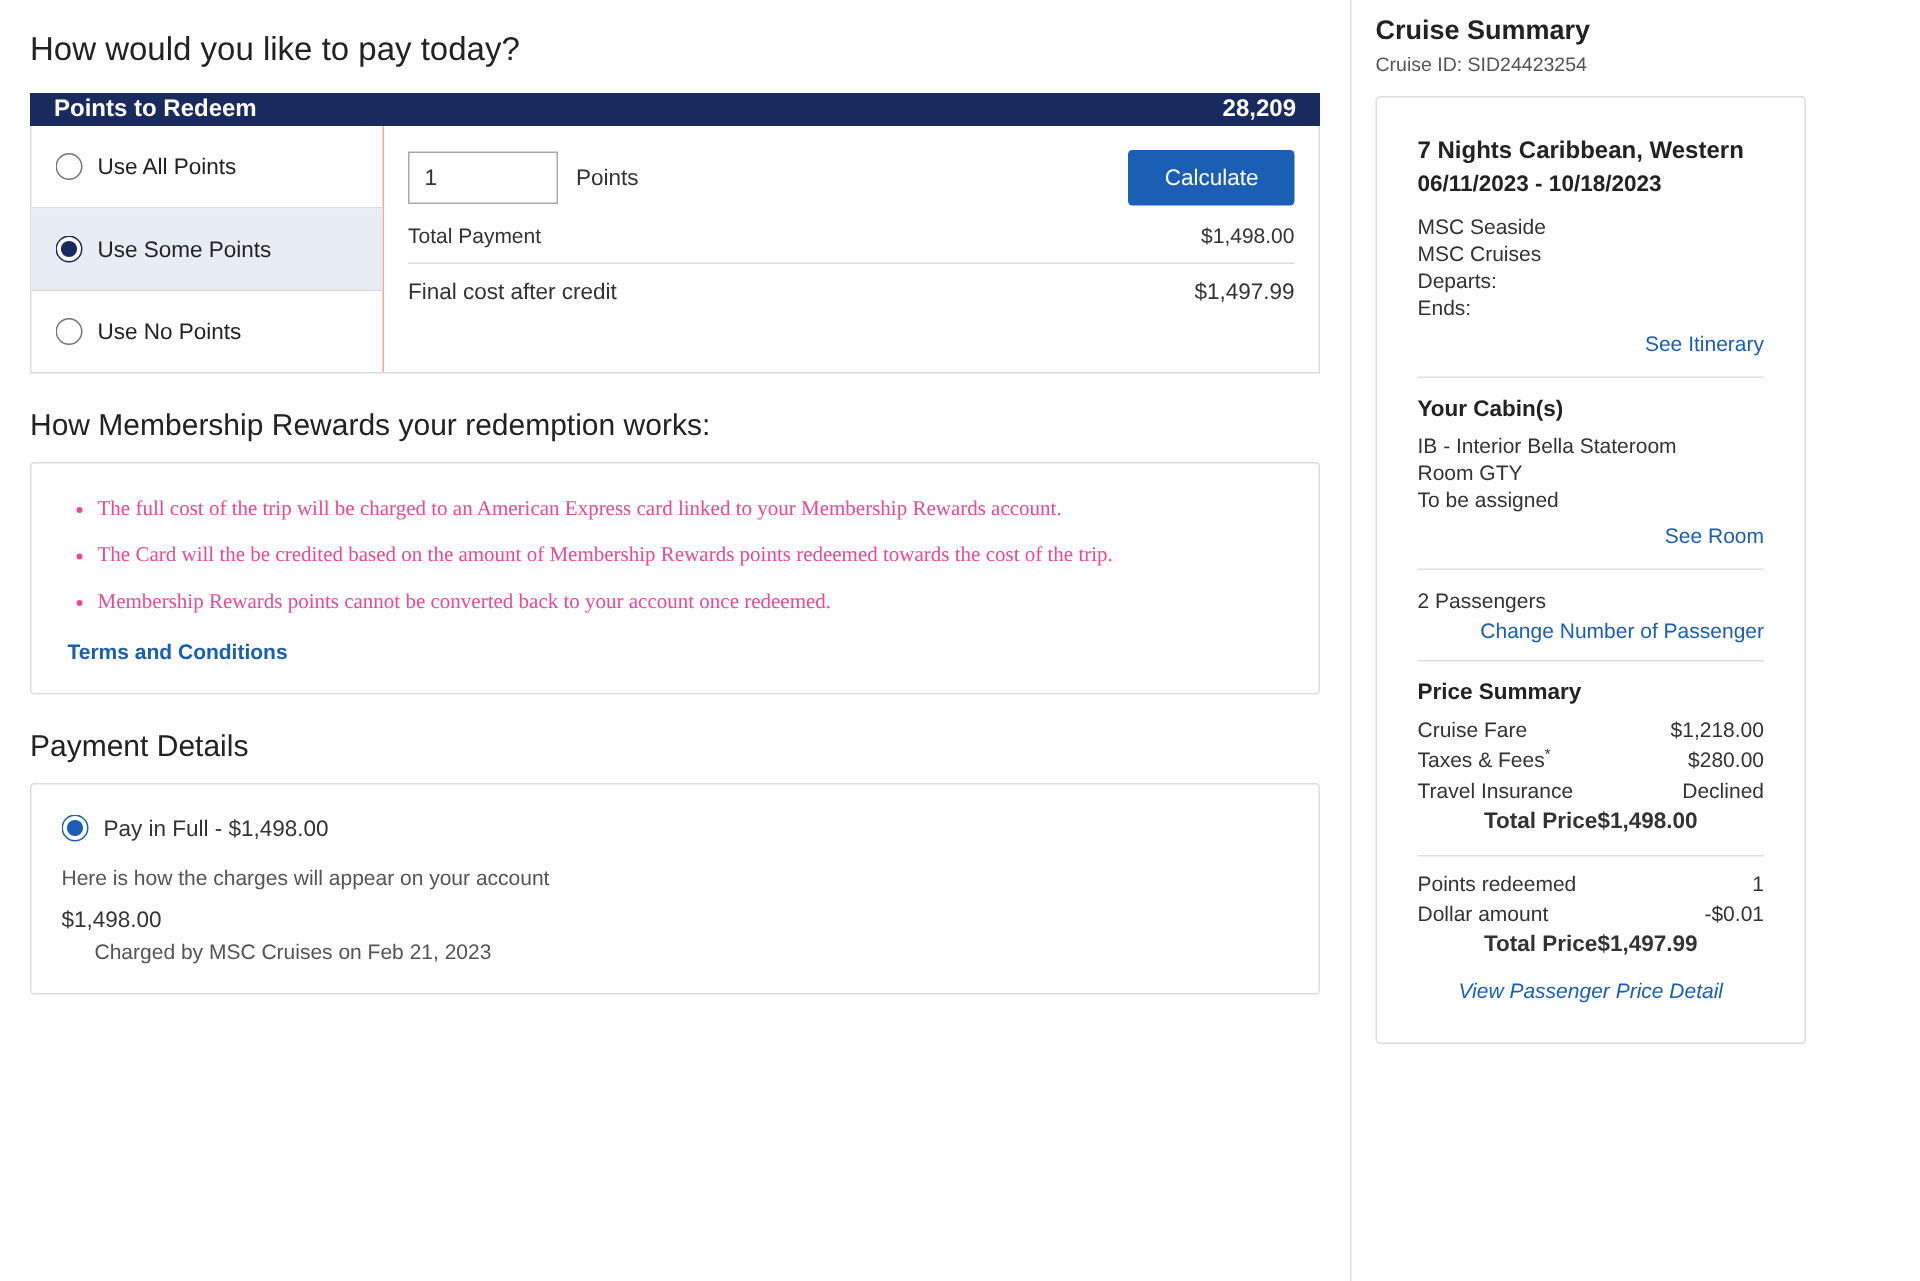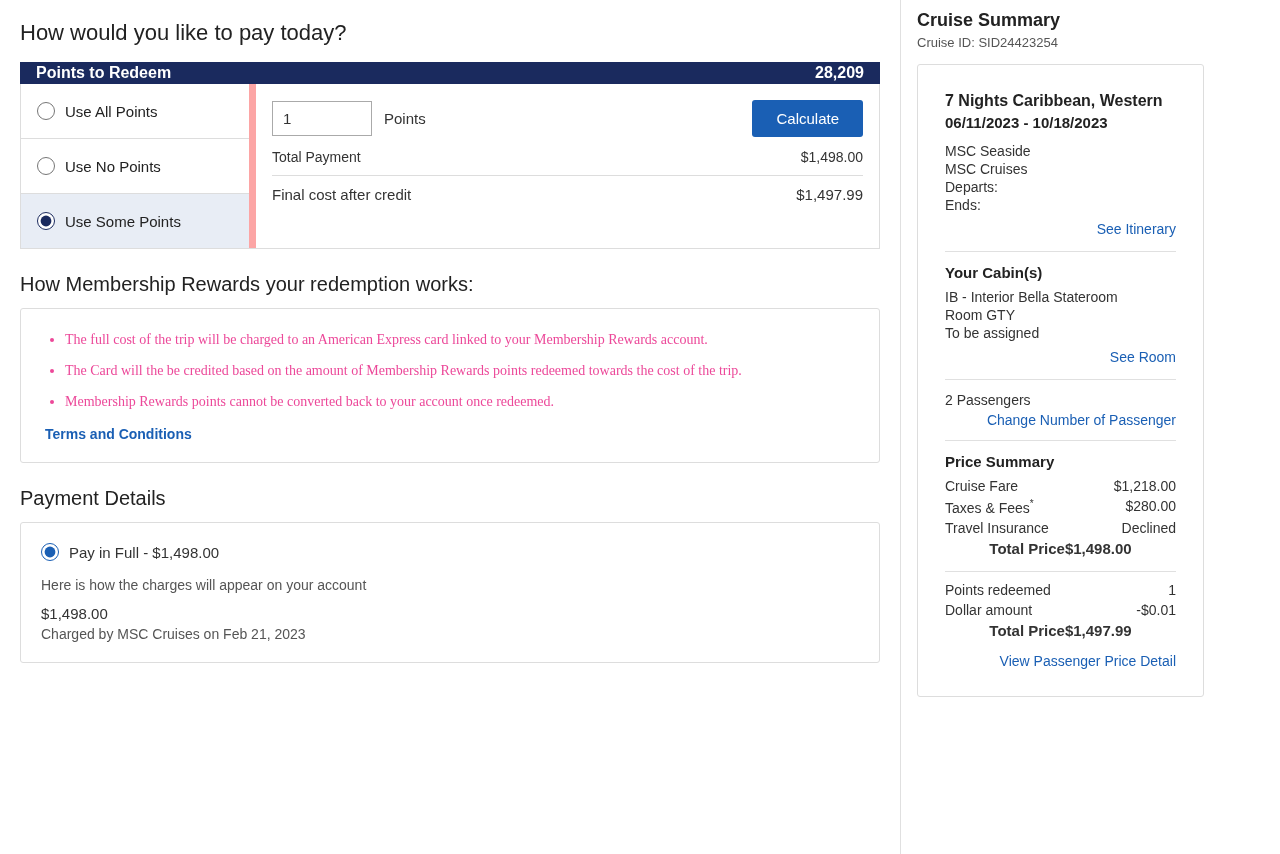--- a/index.html
+++ b/index.html
@@ -40,21 +40,21 @@
       font-weight: bold;
     }
     
     .radio-panel {
       display: flex;
       border: 1px solid #ddd;
       border-top: none;
     }
     .radio-options {
       width: 235px;
-      border-right: 7px solid #fca5a5;
+      border-right: 1px solid #fca5a5;
       flex-shrink: 0;
     }
     .radio-option {
       padding: 18px 16px;
       display: flex;
       align-items: center;
       gap: 10px;
       cursor: pointer;
       border-bottom: 1px solid #ddd;
     }
@@ -182,20 +182,21 @@
       margin-bottom: 12px;
     }
     .charge-amount {
       font-size: 15px;
       color: #333;
       margin-bottom: 4px;
     }
     .charge-desc {
       font-size: 14px;
       color: #555;
+      margin-left: 22px;
     }
 
     
     .sidebar-title {
       font-size: 18px;
       font-weight: bold;
       color: #222;
       margin-bottom: 4px;
     }
     .cruise-id {
@@ -284,49 +285,50 @@
       margin-top: 14px;
       padding-top: 10px;
       border-top: 1px solid #e0e0e0;
     }
     .view-link {
       color: #1a5fb4;
       text-decoration: none;
       font-size: 14px;
       cursor: pointer;
       display: block;
-      text-align: right;
+      text-align: center;
       margin-top: 14px;
+      font-style: italic;
     }
     sup { font-size: 10px; }
   </style>
 </head>
 <body>
 
 <div class="main-content">
   <h1 class="page-title">How would you like to pay today?</h1>
 
   <div>
     <div class="points-header">
       <span>Points to Redeem</span>
       <span>28,209</span>
     </div>
     <div class="radio-panel">
       <div class="radio-options">
         <div class="radio-option">
           <input type="radio" name="points-option" id="use-all" style="">
           <label for="use-all">Use All Points</label>
         </div>
+        <div class="radio-option selected">
+          <input type="radio" name="points-option" id="use-some" checked="" style="">
+          <label for="use-some">Use Some Points</label>
+        </div>
         <div class="radio-option">
           <input type="radio" name="points-option" id="use-none" style="">
           <label for="use-none">Use No Points</label>
-        </div>
-        <div class="radio-option selected">
-          <input type="radio" name="points-option" id="use-some" checked="" style="">
-          <label for="use-some">Use Some Points</label>
         </div>
       </div>
       <div class="points-input-area">
         <div class="points-input-row">
           <input type="text" value="1" style="">
           <span class="points-label">Points</span>
           <button class="calculate-btn">Calculate</button>
         </div>
         <div class="payment-summary">
           <div class="payment-row">

